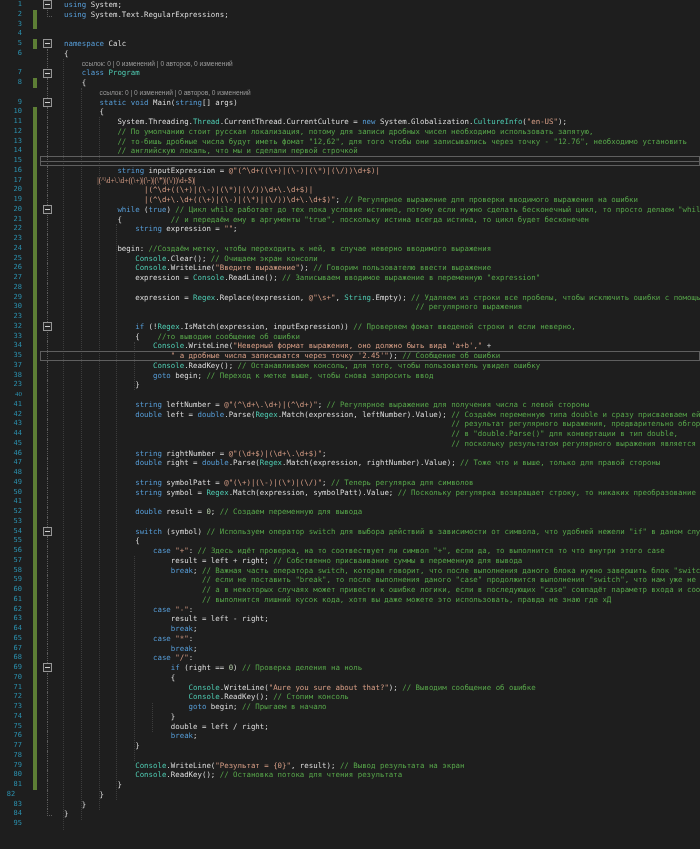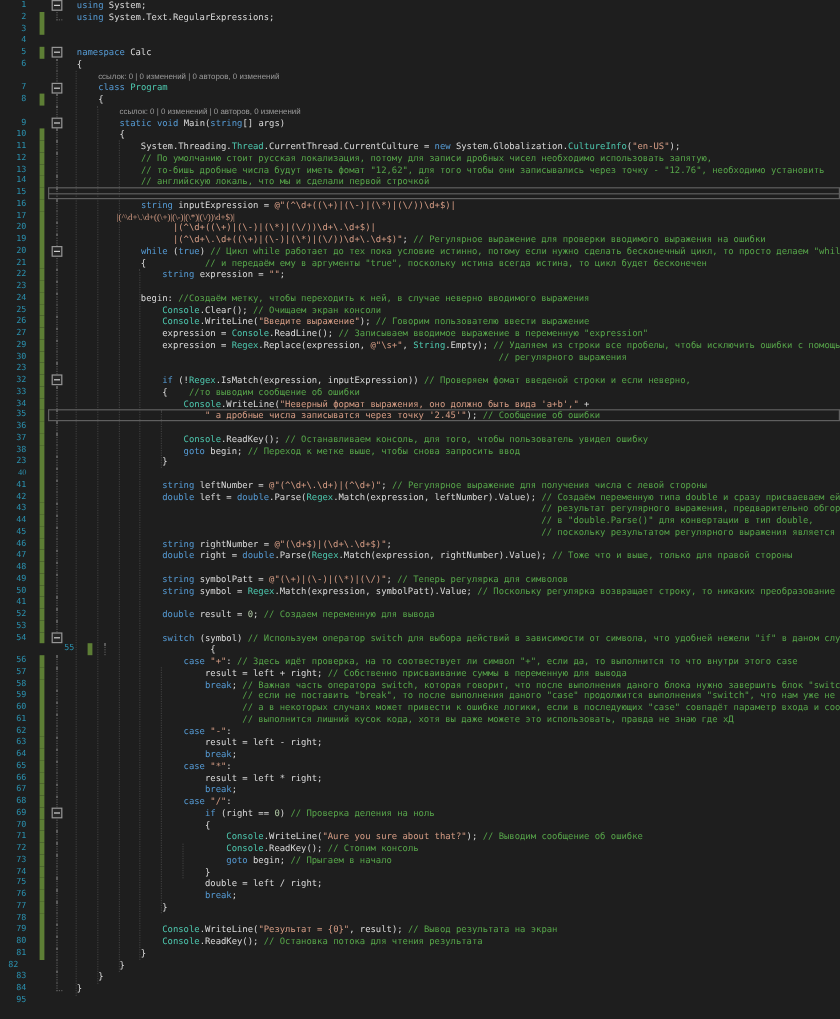--- a/index.html
+++ b/index.html
@@ -58,58 +58,57 @@
       <div class="row"><span class="gnum" style="color: rgb(43, 145, 175);">20</span><span class="gchg" style="background: rgb(93, 126, 53);"></span><span class="gfold fline"></span><span class="code"><span class="tk" style="color: rgb(214, 157, 133);">                  |(^\d+((\+)|(\-)|(\*)|(\/))\d+\.\d+$)|</span></span></div>
       <div class="row"><span class="gnum" style="color: rgb(43, 145, 175);">19</span><span class="gchg" style="background: rgb(93, 126, 53);"></span><span class="gfold fline"></span><span class="code"><span class="tk" style="color: rgb(214, 157, 133);">                  |(^\d+\.\d+((\+)|(\-)|(\*)|(\/))\d+\.\d+$)"</span><span class="tk" style="color: rgb(220, 220, 220);">; </span><span class="tk" style="color: rgb(87, 166, 74);">// Регулярное выражение для проверки вводимого выражения на ошибки</span></span></div>
       <div class="row"><span class="gnum" style="color: rgb(43, 145, 175);">20</span><span class="gchg" style="background: rgb(93, 126, 53);"></span><span class="gfold"><span class="fbox"></span></span><span class="code"><span class="tk" style="color: rgb(220, 220, 220);">            </span><span class="tk" style="color: rgb(86, 156, 214);">while</span><span class="tk" style="color: rgb(220, 220, 220);"> (</span><span class="tk" style="color: rgb(86, 156, 214);">true</span><span class="tk" style="color: rgb(220, 220, 220);">) </span><span class="tk" style="color: rgb(87, 166, 74);">// Цикл while работает до тех пока условие истинно, потому если нужно сделать бесконечный цикл, то просто делаем "while"</span></span></div>
       <div class="row"><span class="gnum" style="color: rgb(43, 145, 175);">21</span><span class="gchg" style="background: rgb(93, 126, 53);"></span><span class="gfold fline"></span><span class="code"><span class="tk" style="color: rgb(220, 220, 220);">            {           </span><span class="tk" style="color: rgb(87, 166, 74);">// и передаём ему в аргументы "true", поскольку истина всегда истина, то цикл будет бесконечен</span></span></div>
       <div class="row"><span class="gnum" style="color: rgb(43, 145, 175);">22</span><span class="gchg" style="background: rgb(93, 126, 53);"></span><span class="gfold fline"></span><span class="code"><span class="tk" style="color: rgb(220, 220, 220);">                </span><span class="tk" style="color: rgb(86, 156, 214);">string</span><span class="tk" style="color: rgb(220, 220, 220);"> expression = </span><span class="tk" style="color: rgb(214, 157, 133);">""</span><span class="tk" style="color: rgb(220, 220, 220);">;</span></span></div>
       <div class="row"><span class="gnum" style="color: rgb(43, 145, 175);">23</span><span class="gchg" style="background: rgb(93, 126, 53);"></span><span class="gfold fline"></span><span class="code"></span></div>
       <div class="row"><span class="gnum" style="color: rgb(43, 145, 175);">24</span><span class="gchg" style="background: rgb(93, 126, 53);"></span><span class="gfold fline"></span><span class="code"><span class="tk" style="color: rgb(220, 220, 220);">            begin: </span><span class="tk" style="color: rgb(87, 166, 74);">//Создаём метку, чтобы переходить к ней, в случае неверно вводимого выражения</span></span></div>
       <div class="row"><span class="gnum" style="color: rgb(43, 145, 175);">25</span><span class="gchg" style="background: rgb(93, 126, 53);"></span><span class="gfold fline"></span><span class="code"><span class="tk" style="color: rgb(220, 220, 220);">                </span><span class="tk" style="color: rgb(78, 201, 176);">Console</span><span class="tk" style="color: rgb(220, 220, 220);">.Clear(); </span><span class="tk" style="color: rgb(87, 166, 74);">// Очищаем экран консоли</span></span></div>
       <div class="row"><span class="gnum" style="color: rgb(43, 145, 175);">26</span><span class="gchg" style="background: rgb(93, 126, 53);"></span><span class="gfold fline"></span><span class="code"><span class="tk" style="color: rgb(220, 220, 220);">                </span><span class="tk" style="color: rgb(78, 201, 176);">Console</span><span class="tk" style="color: rgb(220, 220, 220);">.WriteLine(</span><span class="tk" style="color: rgb(214, 157, 133);">"Введите выражение"</span><span class="tk" style="color: rgb(220, 220, 220);">); </span><span class="tk" style="color: rgb(87, 166, 74);">// Говорим пользователю ввести выражение</span></span></div>
       <div class="row"><span class="gnum" style="color: rgb(43, 145, 175);">27</span><span class="gchg" style="background: rgb(93, 126, 53);"></span><span class="gfold fline"></span><span class="code"><span class="tk" style="color: rgb(220, 220, 220);">                expression = </span><span class="tk" style="color: rgb(78, 201, 176);">Console</span><span class="tk" style="color: rgb(220, 220, 220);">.ReadLine(); </span><span class="tk" style="color: rgb(87, 166, 74);">// Записываем вводимое выражение в переменную "expression"</span></span></div>
+      <div class="row"><span class="gnum" style="color: rgb(43, 145, 175);">28</span><span class="gchg" style="background: rgb(93, 126, 53);"></span><span class="gfold fline"></span><span class="code"></span></div>
       <div class="row"><span class="gnum" style="color: rgb(43, 145, 175);">29</span><span class="gchg" style="background: rgb(93, 126, 53);"></span><span class="gfold fline"></span><span class="code"><span class="tk" style="color: rgb(220, 220, 220);">                expression = </span><span class="tk" style="color: rgb(78, 201, 176);">Regex</span><span class="tk" style="color: rgb(220, 220, 220);">.Replace(expression, </span><span class="tk" style="color: rgb(214, 157, 133);">@"\s+"</span><span class="tk" style="color: rgb(220, 220, 220);">, </span><span class="tk" style="color: rgb(78, 201, 176);">String</span><span class="tk" style="color: rgb(220, 220, 220);">.Empty); </span><span class="tk" style="color: rgb(87, 166, 74);">// Удаляем из строки все пробелы, чтобы исключить ошибки с помощью</span></span></div>
       <div class="row"><span class="gnum" style="color: rgb(43, 145, 175);">30</span><span class="gchg" style="background: rgb(93, 126, 53);"></span><span class="gfold fline"></span><span class="code"><span class="tk" style="color: rgb(220, 220, 220);">                                                                               </span><span class="tk" style="color: rgb(87, 166, 74);">// регулярного выражения</span></span></div>
       <div class="row"><span class="gnum" style="color: rgb(43, 145, 175);">23</span><span class="gchg" style="background: rgb(93, 126, 53);"></span><span class="gfold fline"></span><span class="code"></span></div>
       <div class="row"><span class="gnum" style="color: rgb(43, 145, 175);">32</span><span class="gchg" style="background: rgb(93, 126, 53);"></span><span class="gfold"><span class="fbox"></span></span><span class="code"><span class="tk" style="color: rgb(220, 220, 220);">                </span><span class="tk" style="color: rgb(86, 156, 214);">if</span><span class="tk" style="color: rgb(220, 220, 220);"> (!</span><span class="tk" style="color: rgb(78, 201, 176);">Regex</span><span class="tk" style="color: rgb(220, 220, 220);">.IsMatch(expression, inputExpression)) </span><span class="tk" style="color: rgb(87, 166, 74);">// Проверяем фомат введеной строки и если неверно,</span></span></div>
       <div class="row"><span class="gnum" style="color: rgb(43, 145, 175);">33</span><span class="gchg" style="background: rgb(93, 126, 53);"></span><span class="gfold fline"></span><span class="code"><span class="tk" style="color: rgb(220, 220, 220);">                {    </span><span class="tk" style="color: rgb(87, 166, 74);">//то выводим сообщение об ошибки</span></span></div>
       <div class="row"><span class="gnum" style="color: rgb(43, 145, 175);">34</span><span class="gchg" style="background: rgb(93, 126, 53);"></span><span class="gfold fline"></span><span class="code"><span class="tk" style="color: rgb(220, 220, 220);">                    </span><span class="tk" style="color: rgb(78, 201, 176);">Console</span><span class="tk" style="color: rgb(220, 220, 220);">.WriteLine(</span><span class="tk" style="color: rgb(214, 157, 133);">"Неверный формат выражения, оно должно быть вида 'a+b',"</span><span class="tk" style="color: rgb(220, 220, 220);"> +</span></span></div>
       <div class="row"><span class="gnum" style="color: rgb(43, 145, 175);">35</span><span class="gchg" style="background: rgb(93, 126, 53);"></span><span class="gfold fline"></span><span class="code"><span class="tk" style="color: rgb(220, 220, 220);">                        </span><span class="tk" style="color: rgb(214, 157, 133);">" а дробные числа записыватся через точку '2.45'"</span><span class="tk" style="color: rgb(220, 220, 220);">); </span><span class="tk" style="color: rgb(87, 166, 74);">// Сообщение об ошибки</span></span><span class="caretbox" style="border-color: rgb(95, 95, 95);"></span></div>
-      <div class="row"><span class="gnum" style="color: rgb(43, 145, 175);">36</span><span class="gchg" style="background: rgb(93, 126, 53);"></span><span class="gfold fline"></span><span class="code"></span></div>
       <div class="row"><span class="gnum" style="color: rgb(43, 145, 175);">37</span><span class="gchg" style="background: rgb(93, 126, 53);"></span><span class="gfold fline"></span><span class="code"><span class="tk" style="color: rgb(220, 220, 220);">                    </span><span class="tk" style="color: rgb(78, 201, 176);">Console</span><span class="tk" style="color: rgb(220, 220, 220);">.ReadKey(); </span><span class="tk" style="color: rgb(87, 166, 74);">// Останавливаем консоль, для того, чтобы пользователь увидел ошибку</span></span></div>
       <div class="row"><span class="gnum" style="color: rgb(43, 145, 175);">38</span><span class="gchg" style="background: rgb(93, 126, 53);"></span><span class="gfold fline"></span><span class="code"><span class="tk" style="color: rgb(220, 220, 220);">                    </span><span class="tk" style="color: rgb(86, 156, 214);">goto</span><span class="tk" style="color: rgb(220, 220, 220);"> begin; </span><span class="tk" style="color: rgb(87, 166, 74);">// Переход к метке выше, чтобы снова запросить ввод</span></span></div>
       <div class="row"><span class="gnum" style="color: rgb(43, 145, 175);">23</span><span class="gchg" style="background: rgb(93, 126, 53);"></span><span class="gfold fline"></span><span class="code"><span class="tk" style="color: rgb(220, 220, 220);">                }</span></span></div>
       <div class="row"><span class="gnum" style="color: rgb(43, 145, 175); font-family: Liberation Serif, serif;">40</span><span class="gchg" style="background: rgb(93, 126, 53);"></span><span class="gfold fline"></span><span class="code"></span></div>
       <div class="row"><span class="gnum" style="color: rgb(43, 145, 175);">41</span><span class="gchg" style="background: rgb(93, 126, 53);"></span><span class="gfold fline"></span><span class="code"><span class="tk" style="color: rgb(220, 220, 220);">                </span><span class="tk" style="color: rgb(86, 156, 214);">string</span><span class="tk" style="color: rgb(220, 220, 220);"> leftNumber = </span><span class="tk" style="color: rgb(214, 157, 133);">@"(^\d+\.\d+)|(^\d+)"</span><span class="tk" style="color: rgb(220, 220, 220);">; </span><span class="tk" style="color: rgb(87, 166, 74);">// Регулярное выражение для получения числа с левой стороны</span></span></div>
       <div class="row"><span class="gnum" style="color: rgb(43, 145, 175);">42</span><span class="gchg" style="background: rgb(93, 126, 53);"></span><span class="gfold fline"></span><span class="code"><span class="tk" style="color: rgb(220, 220, 220);">                </span><span class="tk" style="color: rgb(86, 156, 214);">double</span><span class="tk" style="color: rgb(220, 220, 220);"> left = </span><span class="tk" style="color: rgb(86, 156, 214);">double</span><span class="tk" style="color: rgb(220, 220, 220);">.Parse(</span><span class="tk" style="color: rgb(78, 201, 176);">Regex</span><span class="tk" style="color: rgb(220, 220, 220);">.Match(expression, leftNumber).Value); </span><span class="tk" style="color: rgb(87, 166, 74);">// Создаём переменную типа double и сразу присваеваем ей</span></span></div>
       <div class="row"><span class="gnum" style="color: rgb(43, 145, 175);">43</span><span class="gchg" style="background: rgb(93, 126, 53);"></span><span class="gfold fline"></span><span class="code"><span class="tk" style="color: rgb(220, 220, 220);">                                                                                       </span><span class="tk" style="color: rgb(87, 166, 74);">// результат регулярного выражения, предварительно обгорнув</span></span></div>
       <div class="row"><span class="gnum" style="color: rgb(43, 145, 175);">44</span><span class="gchg" style="background: rgb(93, 126, 53);"></span><span class="gfold fline"></span><span class="code"><span class="tk" style="color: rgb(220, 220, 220);">                                                                                       </span><span class="tk" style="color: rgb(87, 166, 74);">// в "double.Parse()" для конвертации в тип double,</span></span></div>
       <div class="row"><span class="gnum" style="color: rgb(43, 145, 175);">45</span><span class="gchg" style="background: rgb(93, 126, 53);"></span><span class="gfold fline"></span><span class="code"><span class="tk" style="color: rgb(220, 220, 220);">                                                                                       </span><span class="tk" style="color: rgb(87, 166, 74);">// поскольку результатом регулярного выражения является строка</span></span></div>
       <div class="row"><span class="gnum" style="color: rgb(43, 145, 175);">46</span><span class="gchg" style="background: rgb(93, 126, 53);"></span><span class="gfold fline"></span><span class="code"><span class="tk" style="color: rgb(220, 220, 220);">                </span><span class="tk" style="color: rgb(86, 156, 214);">string</span><span class="tk" style="color: rgb(220, 220, 220);"> rightNumber = </span><span class="tk" style="color: rgb(214, 157, 133);">@"(\d+$)|(\d+\.\d+$)"</span><span class="tk" style="color: rgb(220, 220, 220);">;</span></span></div>
       <div class="row"><span class="gnum" style="color: rgb(43, 145, 175);">47</span><span class="gchg" style="background: rgb(93, 126, 53);"></span><span class="gfold fline"></span><span class="code"><span class="tk" style="color: rgb(220, 220, 220);">                </span><span class="tk" style="color: rgb(86, 156, 214);">double</span><span class="tk" style="color: rgb(220, 220, 220);"> right = </span><span class="tk" style="color: rgb(86, 156, 214);">double</span><span class="tk" style="color: rgb(220, 220, 220);">.Parse(</span><span class="tk" style="color: rgb(78, 201, 176);">Regex</span><span class="tk" style="color: rgb(220, 220, 220);">.Match(expression, rightNumber).Value); </span><span class="tk" style="color: rgb(87, 166, 74);">// Тоже что и выше, только для правой стороны</span></span></div>
       <div class="row"><span class="gnum" style="color: rgb(43, 145, 175);">48</span><span class="gchg" style="background: rgb(93, 126, 53);"></span><span class="gfold fline"></span><span class="code"></span></div>
       <div class="row"><span class="gnum" style="color: rgb(43, 145, 175);">49</span><span class="gchg" style="background: rgb(93, 126, 53);"></span><span class="gfold fline"></span><span class="code"><span class="tk" style="color: rgb(220, 220, 220);">                </span><span class="tk" style="color: rgb(86, 156, 214);">string</span><span class="tk" style="color: rgb(220, 220, 220);"> symbolPatt = </span><span class="tk" style="color: rgb(214, 157, 133);">@"(\+)|(\-)|(\*)|(\/)"</span><span class="tk" style="color: rgb(220, 220, 220);">; </span><span class="tk" style="color: rgb(87, 166, 74);">// Теперь регулярка для символов</span></span></div>
       <div class="row"><span class="gnum" style="color: rgb(43, 145, 175);">50</span><span class="gchg" style="background: rgb(93, 126, 53);"></span><span class="gfold fline"></span><span class="code"><span class="tk" style="color: rgb(220, 220, 220);">                </span><span class="tk" style="color: rgb(86, 156, 214);">string</span><span class="tk" style="color: rgb(220, 220, 220);"> symbol = </span><span class="tk" style="color: rgb(78, 201, 176);">Regex</span><span class="tk" style="color: rgb(220, 220, 220);">.Match(expression, symbolPatt).Value; </span><span class="tk" style="color: rgb(87, 166, 74);">// Поскольку регулярка возвращает строку, то никаких преобразование не нужно</span></span></div>
       <div class="row"><span class="gnum" style="color: rgb(43, 145, 175);">41</span><span class="gchg" style="background: rgb(93, 126, 53);"></span><span class="gfold fline"></span><span class="code"></span></div>
       <div class="row"><span class="gnum" style="color: rgb(43, 145, 175);">52</span><span class="gchg" style="background: rgb(93, 126, 53);"></span><span class="gfold fline"></span><span class="code"><span class="tk" style="color: rgb(220, 220, 220);">                </span><span class="tk" style="color: rgb(86, 156, 214);">double</span><span class="tk" style="color: rgb(220, 220, 220);"> result = </span><span class="tk" style="color: rgb(181, 206, 168);">0</span><span class="tk" style="color: rgb(220, 220, 220);">; </span><span class="tk" style="color: rgb(87, 166, 74);">// Создаем переменную для вывода</span></span></div>
       <div class="row"><span class="gnum" style="color: rgb(43, 145, 175);">53</span><span class="gchg" style="background: rgb(93, 126, 53);"></span><span class="gfold fline"></span><span class="code"></span></div>
       <div class="row"><span class="gnum" style="color: rgb(43, 145, 175);">54</span><span class="gchg" style="background: rgb(93, 126, 53);"></span><span class="gfold"><span class="fbox"></span></span><span class="code"><span class="tk" style="color: rgb(220, 220, 220);">                </span><span class="tk" style="color: rgb(86, 156, 214);">switch</span><span class="tk" style="color: rgb(220, 220, 220);"> (symbol) </span><span class="tk" style="color: rgb(87, 166, 74);">// Используем оператор switch для выбора действий в зависимости от символа, что удобней нежели "if" в даном случае</span></span></div>
-      <div class="row"><span class="gnum" style="color: rgb(43, 145, 175); margin-left: 40px;">55</span><span class="gchg" style="background: rgb(93, 126, 53);"></span><span class="gfold fline"></span><span class="code"><span class="tk" style="color: rgb(220, 220, 220);">                {</span></span></div>
+      <div class="row"><span class="gnum" style="color: rgb(43, 145, 175);">55</span><span class="gchg" style="background: rgb(93, 126, 53);"></span><span class="gfold fline"></span><span class="code"><span class="tk" style="color: rgb(220, 220, 220);">                {</span></span></div>
       <div class="row"><span class="gnum" style="color: rgb(43, 145, 175);">56</span><span class="gchg" style="background: rgb(93, 126, 53);"></span><span class="gfold fline"></span><span class="code"><span class="tk" style="color: rgb(220, 220, 220);">                    </span><span class="tk" style="color: rgb(86, 156, 214);">case</span><span class="tk" style="color: rgb(220, 220, 220);"> </span><span class="tk" style="color: rgb(214, 157, 133);">"+"</span><span class="tk" style="color: rgb(220, 220, 220);">: </span><span class="tk" style="color: rgb(87, 166, 74);">// Здесь идёт проверка, на то соотвествует ли символ "+", если да, то выполнится то что внутри этого case</span></span></div>
       <div class="row"><span class="gnum" style="color: rgb(43, 145, 175);">57</span><span class="gchg" style="background: rgb(93, 126, 53);"></span><span class="gfold fline"></span><span class="code"><span class="tk" style="color: rgb(220, 220, 220);">                        result = left + right; </span><span class="tk" style="color: rgb(87, 166, 74);">// Собственно присваивание суммы в переменную для вывода</span></span></div>
       <div class="row"><span class="gnum" style="color: rgb(43, 145, 175);">58</span><span class="gchg" style="background: rgb(93, 126, 53);"></span><span class="gfold fline"></span><span class="code"><span class="tk" style="color: rgb(220, 220, 220);">                        </span><span class="tk" style="color: rgb(86, 156, 214);">break</span><span class="tk" style="color: rgb(220, 220, 220);">; </span><span class="tk" style="color: rgb(87, 166, 74);">// Важная часть оператора switch, которая говорит, что после выполнения даного блока нужно завершить блок "switch"</span></span></div>
       <div class="row"><span class="gnum" style="color: rgb(43, 145, 175);">59</span><span class="gchg" style="background: rgb(93, 126, 53);"></span><span class="gfold fline"></span><span class="code"><span class="tk" style="color: rgb(220, 220, 220);">                               </span><span class="tk" style="color: rgb(87, 166, 74);">// если не поставить "break", то после выполнения даного "case" продолжится выполнения "switch", что нам уже не нужно,</span></span></div>
       <div class="row"><span class="gnum" style="color: rgb(43, 145, 175);">60</span><span class="gchg" style="background: rgb(93, 126, 53);"></span><span class="gfold fline"></span><span class="code"><span class="tk" style="color: rgb(220, 220, 220);">                               </span><span class="tk" style="color: rgb(87, 166, 74);">// а в некоторых случаях может привести к ошибке логики, если в последующих "case" совпадёт параметр входа и соотвественно</span></span></div>
       <div class="row"><span class="gnum" style="color: rgb(43, 145, 175);">61</span><span class="gchg" style="background: rgb(93, 126, 53);"></span><span class="gfold fline"></span><span class="code"><span class="tk" style="color: rgb(220, 220, 220);">                               </span><span class="tk" style="color: rgb(87, 166, 74);">// выполнится лишний кусок кода, хотя вы даже можете это использовать, правда не знаю где хД</span></span></div>
       <div class="row"><span class="gnum" style="color: rgb(43, 145, 175);">62</span><span class="gchg" style="background: rgb(93, 126, 53);"></span><span class="gfold fline"></span><span class="code"><span class="tk" style="color: rgb(220, 220, 220);">                    </span><span class="tk" style="color: rgb(86, 156, 214);">case</span><span class="tk" style="color: rgb(220, 220, 220);"> </span><span class="tk" style="color: rgb(214, 157, 133);">"-"</span><span class="tk" style="color: rgb(220, 220, 220);">:</span></span></div>
       <div class="row"><span class="gnum" style="color: rgb(43, 145, 175);">63</span><span class="gchg" style="background: rgb(93, 126, 53);"></span><span class="gfold fline"></span><span class="code"><span class="tk" style="color: rgb(220, 220, 220);">                        result = left - right;</span></span></div>
       <div class="row"><span class="gnum" style="color: rgb(43, 145, 175);">64</span><span class="gchg" style="background: rgb(93, 126, 53);"></span><span class="gfold fline"></span><span class="code"><span class="tk" style="color: rgb(220, 220, 220);">                        </span><span class="tk" style="color: rgb(86, 156, 214);">break</span><span class="tk" style="color: rgb(220, 220, 220);">;</span></span></div>
       <div class="row"><span class="gnum" style="color: rgb(43, 145, 175);">65</span><span class="gchg" style="background: rgb(93, 126, 53);"></span><span class="gfold fline"></span><span class="code"><span class="tk" style="color: rgb(220, 220, 220);">                    </span><span class="tk" style="color: rgb(86, 156, 214);">case</span><span class="tk" style="color: rgb(220, 220, 220);"> </span><span class="tk" style="color: rgb(214, 157, 133);">"*"</span><span class="tk" style="color: rgb(220, 220, 220);">:</span></span></div>
-      <div class="row"><span class="gnum" style="color: rgb(43, 145, 175);">66</span><span class="gchg" style="background: rgb(93, 126, 53);"></span><span class="gfold fline"></span><span class="code"><span class="tk" style="color: rgb(220, 220, 220);">                        result = left * right;</span></span></div>
       <div class="row"><span class="gnum" style="color: rgb(43, 145, 175);">67</span><span class="gchg" style="background: rgb(93, 126, 53);"></span><span class="gfold fline"></span><span class="code"><span class="tk" style="color: rgb(220, 220, 220);">                        </span><span class="tk" style="color: rgb(86, 156, 214);">break</span><span class="tk" style="color: rgb(220, 220, 220);">;</span></span></div>
       <div class="row"><span class="gnum" style="color: rgb(43, 145, 175);">68</span><span class="gchg" style="background: rgb(93, 126, 53);"></span><span class="gfold fline"></span><span class="code"><span class="tk" style="color: rgb(220, 220, 220);">                    </span><span class="tk" style="color: rgb(86, 156, 214);">case</span><span class="tk" style="color: rgb(220, 220, 220);"> </span><span class="tk" style="color: rgb(214, 157, 133);">"/"</span><span class="tk" style="color: rgb(220, 220, 220);">:</span></span></div>
       <div class="row"><span class="gnum" style="color: rgb(43, 145, 175);">69</span><span class="gchg" style="background: rgb(93, 126, 53);"></span><span class="gfold"><span class="fbox"></span></span><span class="code"><span class="tk" style="color: rgb(220, 220, 220);">                        </span><span class="tk" style="color: rgb(86, 156, 214);">if</span><span class="tk" style="color: rgb(220, 220, 220);"> (right == </span><span class="tk" style="color: rgb(181, 206, 168);">0</span><span class="tk" style="color: rgb(220, 220, 220);">) </span><span class="tk" style="color: rgb(87, 166, 74);">// Проверка деления на ноль</span></span></div>
       <div class="row"><span class="gnum" style="color: rgb(43, 145, 175);">70</span><span class="gchg" style="background: rgb(93, 126, 53);"></span><span class="gfold fline"></span><span class="code"><span class="tk" style="color: rgb(220, 220, 220);">                        {</span></span></div>
       <div class="row"><span class="gnum" style="color: rgb(43, 145, 175);">71</span><span class="gchg" style="background: rgb(93, 126, 53);"></span><span class="gfold fline"></span><span class="code"><span class="tk" style="color: rgb(220, 220, 220);">                            </span><span class="tk" style="color: rgb(78, 201, 176);">Console</span><span class="tk" style="color: rgb(220, 220, 220);">.WriteLine(</span><span class="tk" style="color: rgb(214, 157, 133);">"Aure you sure about that?"</span><span class="tk" style="color: rgb(220, 220, 220);">); </span><span class="tk" style="color: rgb(87, 166, 74);">// Выводим сообщение об ошибке</span></span></div>
       <div class="row"><span class="gnum" style="color: rgb(43, 145, 175);">72</span><span class="gchg" style="background: rgb(93, 126, 53);"></span><span class="gfold fline"></span><span class="code"><span class="tk" style="color: rgb(220, 220, 220);">                            </span><span class="tk" style="color: rgb(78, 201, 176);">Console</span><span class="tk" style="color: rgb(220, 220, 220);">.ReadKey(); </span><span class="tk" style="color: rgb(87, 166, 74);">// Стопим консоль</span></span></div>
       <div class="row"><span class="gnum" style="color: rgb(43, 145, 175);">73</span><span class="gchg" style="background: rgb(93, 126, 53);"></span><span class="gfold fline"></span><span class="code"><span class="tk" style="color: rgb(220, 220, 220);">                            </span><span class="tk" style="color: rgb(86, 156, 214);">goto</span><span class="tk" style="color: rgb(220, 220, 220);"> begin; </span><span class="tk" style="color: rgb(87, 166, 74);">// Прыгаем в начало</span></span></div>
       <div class="row"><span class="gnum" style="color: rgb(43, 145, 175);">74</span><span class="gchg" style="background: rgb(93, 126, 53);"></span><span class="gfold fline"></span><span class="code"><span class="tk" style="color: rgb(220, 220, 220);">                        }</span></span></div>
       <div class="row"><span class="gnum" style="color: rgb(43, 145, 175);">75</span><span class="gchg" style="background: rgb(93, 126, 53);"></span><span class="gfold fline"></span><span class="code"><span class="tk" style="color: rgb(220, 220, 220);">                        double = left / right;</span></span></div>
       <div class="row"><span class="gnum" style="color: rgb(43, 145, 175);">76</span><span class="gchg" style="background: rgb(93, 126, 53);"></span><span class="gfold fline"></span><span class="code"><span class="tk" style="color: rgb(220, 220, 220);">                        </span><span class="tk" style="color: rgb(86, 156, 214);">break</span><span class="tk" style="color: rgb(220, 220, 220);">;</span></span></div>

